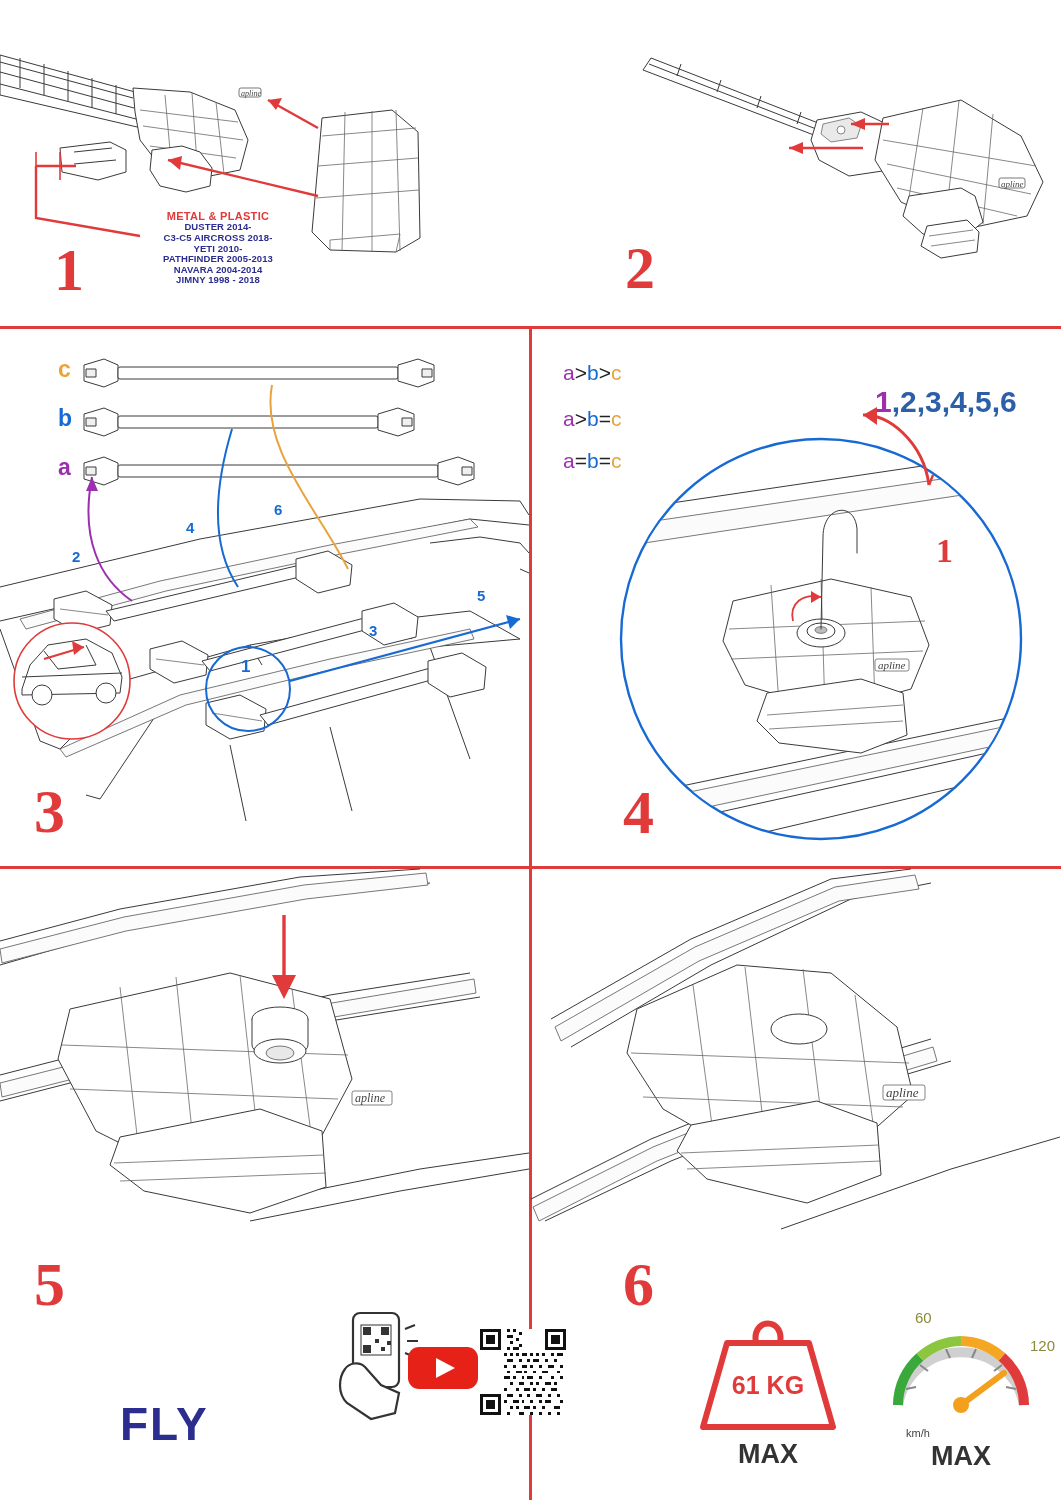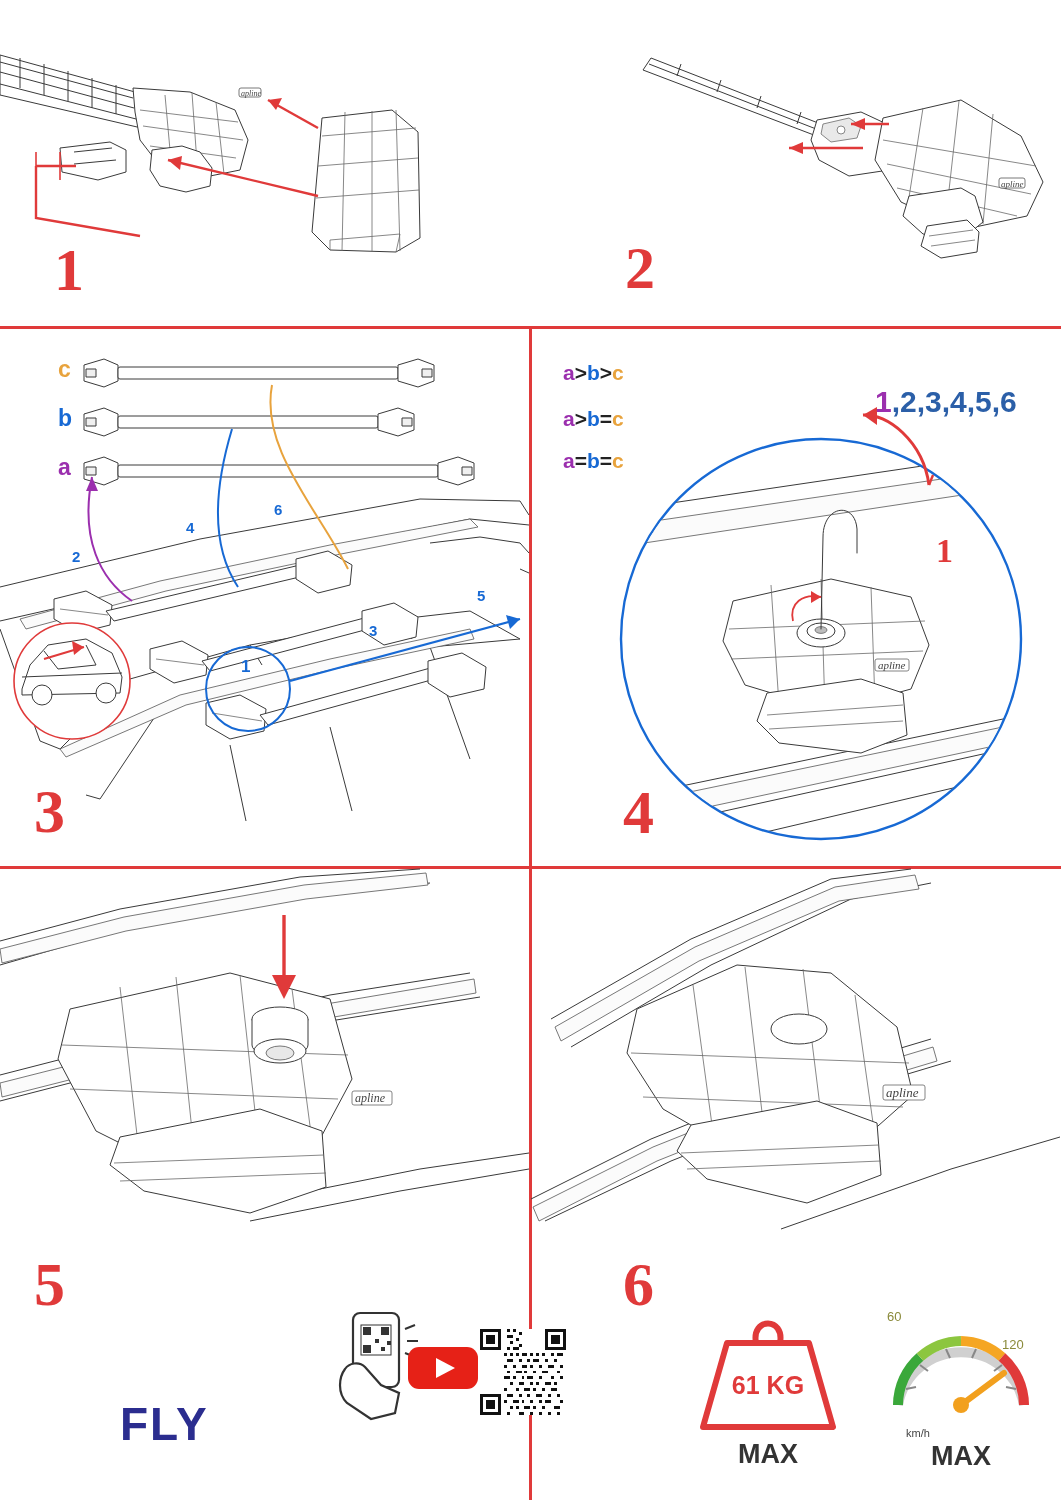--- a/index.html
+++ b/index.html
@@ -15,37 +15,37 @@
   .ln-fill{fill:#ffffff;stroke:#3a3a3a;stroke-width:1;}
   .ln-fill2{fill:#fbfbfb;stroke:#555;stroke-width:0.8;}
   .red{stroke:#e03a3a;fill:none;stroke-width:2.4;}
   .redfill{fill:#e03a3a;}
   .blue{stroke:#1769d4;fill:none;stroke-width:2.2;}
   .bluefill{fill:#1769d4;}
   .metaltxt{position:absolute;text-align:center;line-height:1.12;}
   .metaltxt .hdr{color:#e03a3a;font-weight:700;font-size:11px;letter-spacing:.3px;}
   .metaltxt .mdl{color:#2b2d8f;font-weight:700;font-size:9.5px;letter-spacing:.1px;}
   .abc{position:absolute;font-weight:700;font-size:23px;font-family:"Liberation Sans",sans-serif;}
-  .eq{position:absolute;font-weight:700;font-size:21px;}
+  .eq{position:absolute;font-weight:400;font-size:21px;}
   .eq .a{color:#9b2fae;}
   .eq .b{color:#1769d4;}
   .eq .c{color:#e8a33d;}
   .eq .op{color:#222;}
   .seq{position:absolute;font-size:30px;font-weight:700;color:#2b5fa8;font-family:"Liberation Sans",sans-serif;}
   .cnum{position:absolute;font-size:15px;font-weight:700;color:#1769d4;}
   .bignum{position:absolute;font-size:34px;font-weight:700;color:#e03a3a;font-family:"Liberation Serif",serif;}
   .fly{position:absolute;font-family:"Liberation Sans",sans-serif;}
   .fly .word{font-size:46px;font-weight:700;color:#2b2d8f;letter-spacing:2px;}
   .brandline{position:absolute;font-size:25px;font-weight:700;letter-spacing:.2px;}
   .brandline .dark{color:#2b2d8f;}
   .brandline .red{color:#e03a3a;stroke:none;}
   .maxlbl{position:absolute;font-size:27px;font-weight:700;color:#333;font-family:"Liberation Sans",sans-serif;}
   .kgtxt{position:absolute;font-size:25px;font-weight:700;color:#e03a3a;}
   .kmh{position:absolute;font-size:11px;color:#444;}
-  .spd{position:absolute;font-size:13px;color:#8a8a3a;}
+  .spd{position:absolute;font-size:15px;color:#8a8a3a;margin-left:28px;}
   .applogo{font-family:"Liberation Serif",serif;font-style:italic;}
 </style>
 </head>
 <body>
 
 <div class="sheet">
 
   <div class="hr" style="top:326px;"></div>
   <div class="hr" style="top:866px;"></div>
   <div class="vr" style="left:529px;top:329px;height:537px;"></div>
@@ -110,20 +110,29 @@
         <path d="M36 166 L76 166"></path>
       </g>
       <polygon class="redfill" points="268,100 282,98 276,110"></polygon>
       <polygon class="redfill" points="168,160 182,156 180,170"></polygon>
       <g class="red" style="stroke-width:1.6">
         <path d="M36 152 L36 180"></path>
         <path d="M60 152 L60 180"></path>
       </g>
     </svg>
 
+    <div class="metaltxt" style="left:104px;top:210px;width:228px;">
+      <div class="hdr">METAL &amp; PLASTIC</div>
+      <div class="mdl">DUSTER 2014-</div>
+      <div class="mdl">C3-C5 AIRCROSS 2018-</div>
+      <div class="mdl">YETI 2010-</div>
+      <div class="mdl">PATHFINDER 2005-2013</div>
+      <div class="mdl">NAVARA 2004-2014</div>
+      <div class="mdl">JIMNY 1998 - 2018</div>
+    </div>
     <div class="stepnum" style="left:54px;top:240px;font-size:60px;">1</div>
   </div>
 
   <div class="panel" style="left:531px;top:0;width:530px;height:326px;">
     <svg width="530" height="326" viewBox="0 0 530 326">
       <g class="ln">
         <path d="M120 58 L300 128 L296 140 L112 70 Z" fill="#fff"></path>
         <path d="M118 64 L298 134"></path>
         <path d="M150 64 L146 76"></path>
         <path d="M190 80 L186 92"></path>

